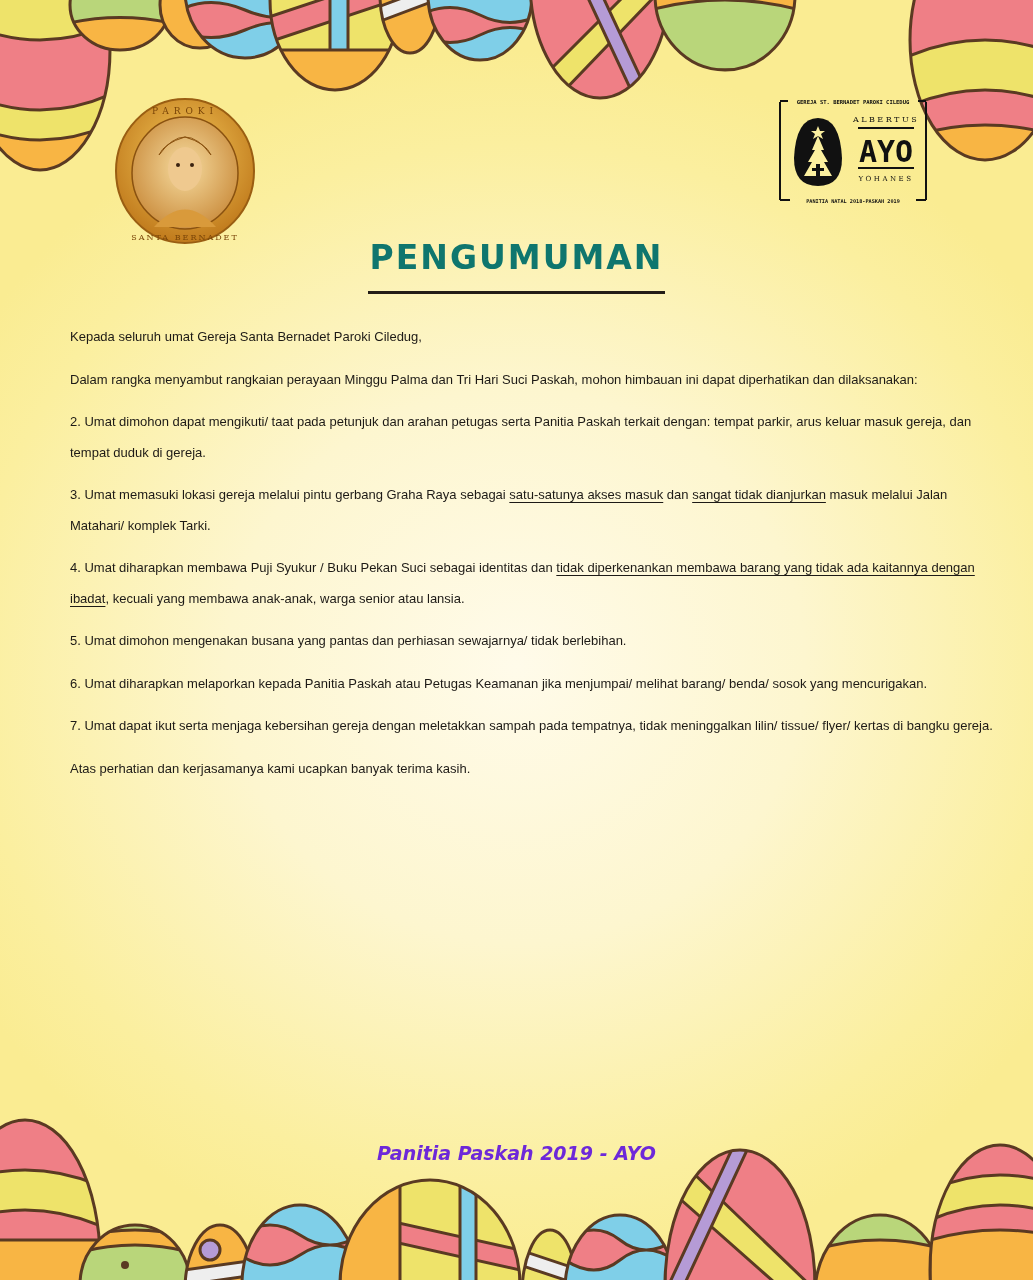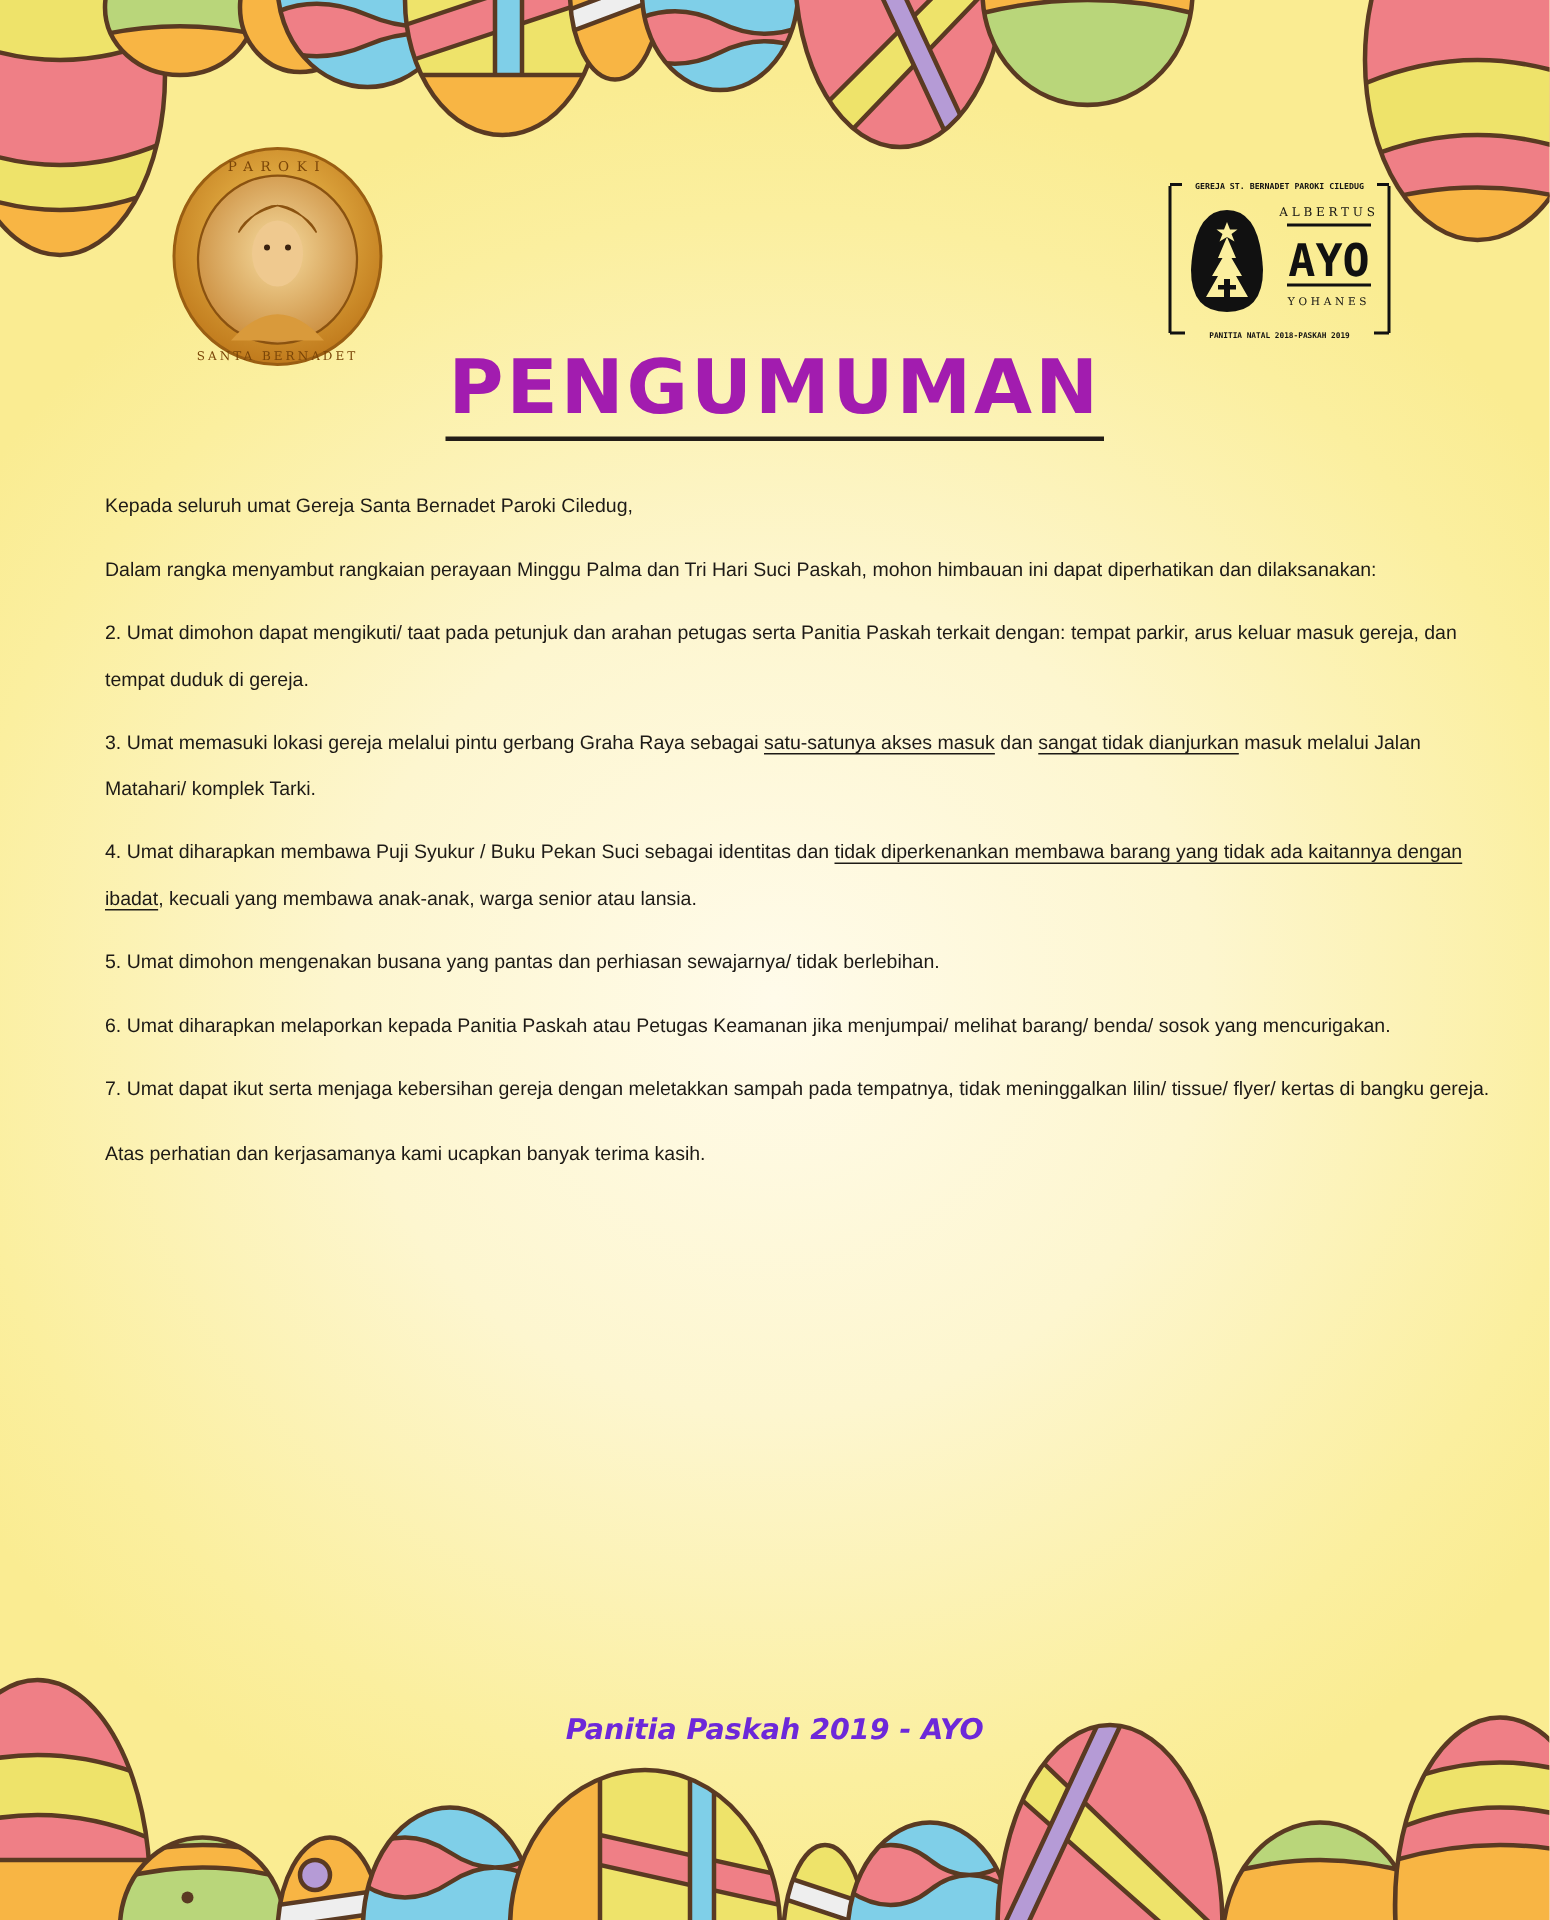--- a/index.html
+++ b/index.html
@@ -7,31 +7,31 @@
     width: 1033px; height: 1280px; overflow: hidden; position: relative;
     background: radial-gradient(ellipse 62% 48% at 50% 52%, #fffbea 0%, #fdf6cf 45%, #fbef9f 85%, #faec92 100%);
     font-family: "DejaVu Sans", "Liberation Sans", sans-serif;
     color: #1d1a16;
   }
   .deco { position: absolute; left: 0; width: 1033px; pointer-events: none; }
   .deco-top { top: 0; height: 300px; }
   .deco-bottom { bottom: 0; height: 170px; }
 
   .medallion { position: absolute; left: 114px; top: 97px; width: 142px; height: 148px; text-align: right; }
-  .ayo-logo { position: absolute; left: 778px; top: 118px; width: 150px; height: 108px; text-align: center; }
+  .ayo-logo { position: absolute; left: 778px; top: 96px; width: 150px; height: 108px; text-align: center; }
 
   .title {
     position: absolute; left: 0; top: 225px; width: 1033px; text-align: center;
   }
   .title span {
     display: inline-block;
     font-family: "DejaVu Sans", sans-serif; font-weight: bold;
-    font-size: 50px; letter-spacing: 2px; line-height: 66px;
+    font-size: 33px; letter-spacing: 2px; line-height: 66px;
     border-bottom: 3px solid #231d17; padding: 0 2px;
-    color: #a21caf;
+    color: #0f766e;
   }
 
   .content {
     position: absolute; left: 70px; top: 322px; width: 935px;
     font-family: "Liberation Sans", sans-serif; font-size: 13px; line-height: 30.5px;
     color: #1d1a16;
   }
   .content p { margin: 0 0 12px 0; }
   .content u { text-decoration: underline; text-underline-offset: 3px; }
 

